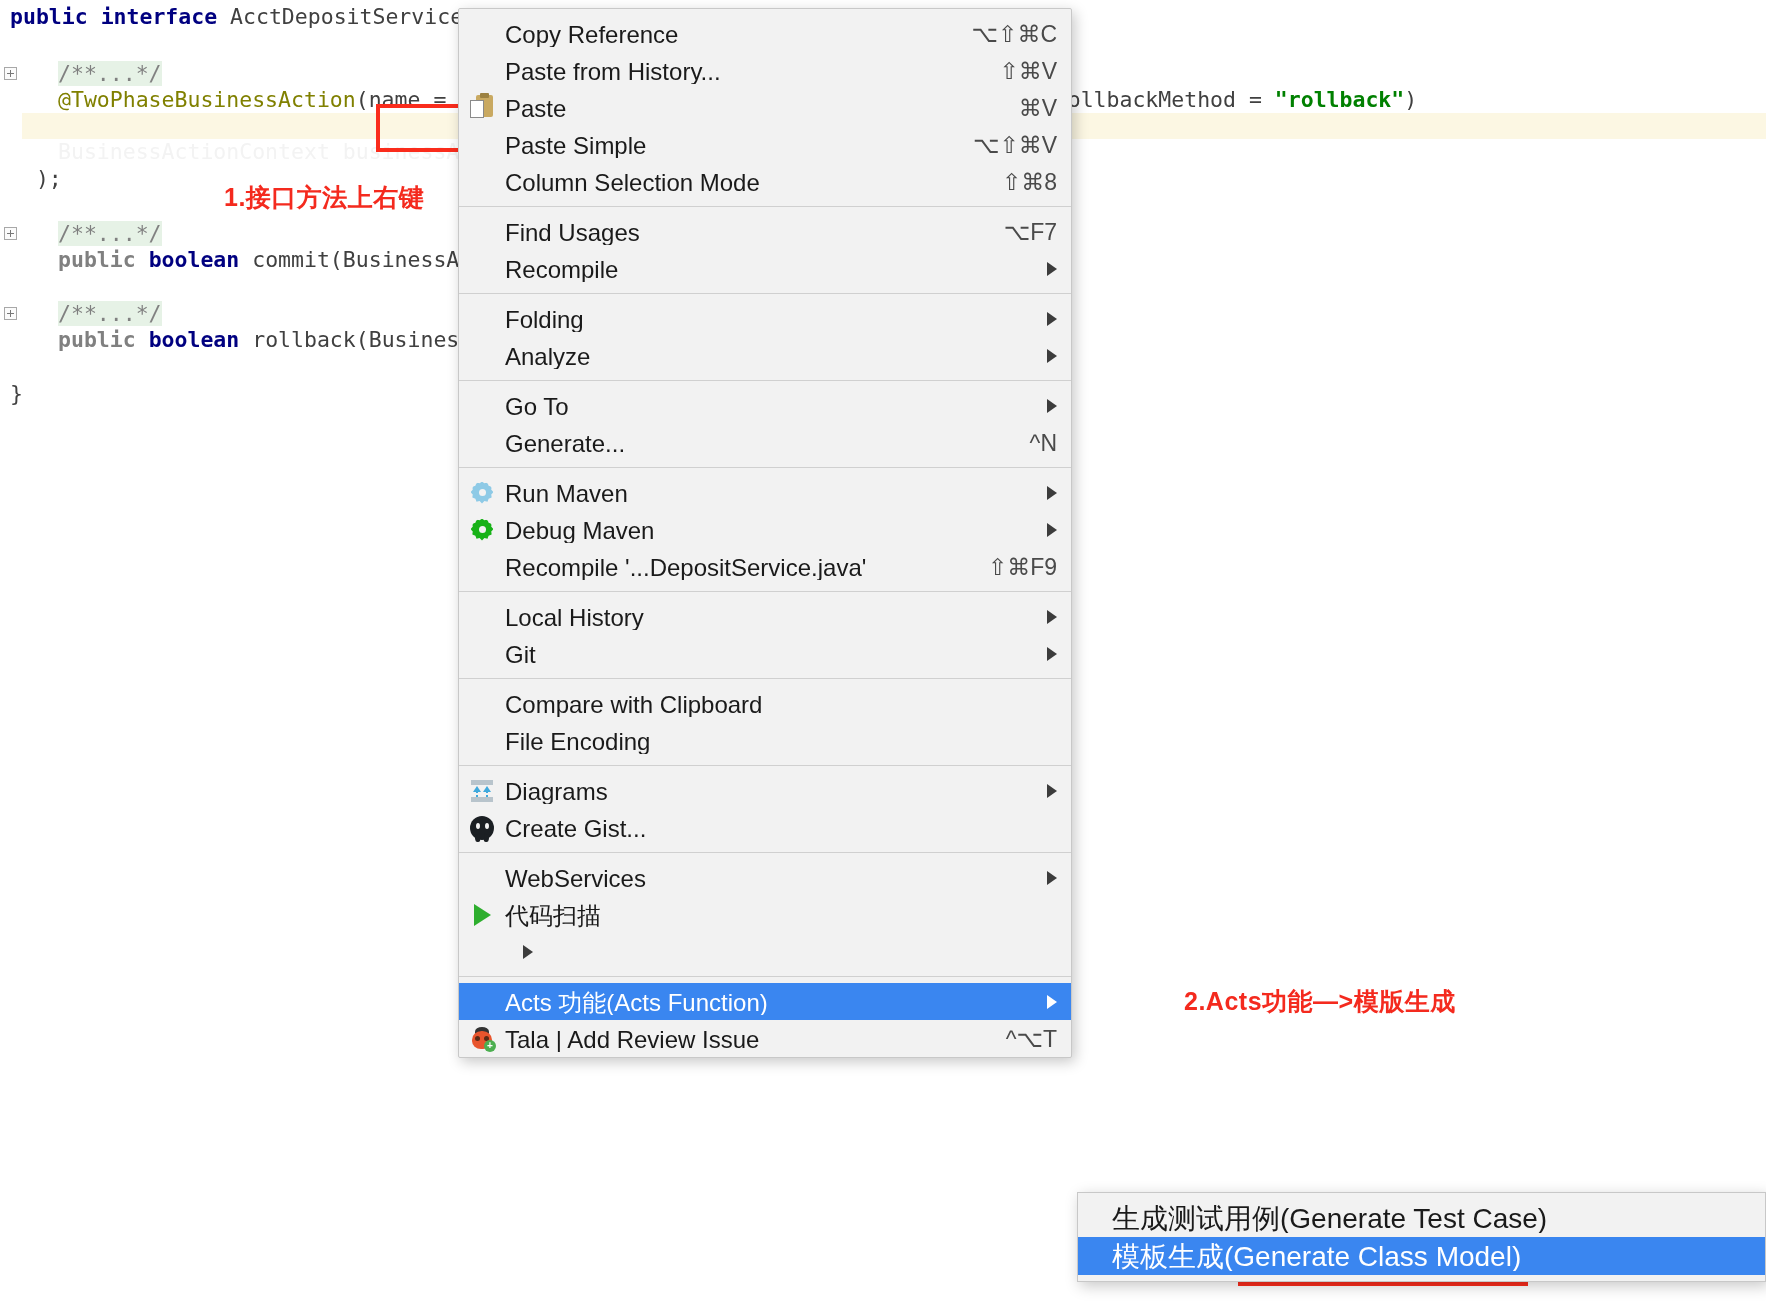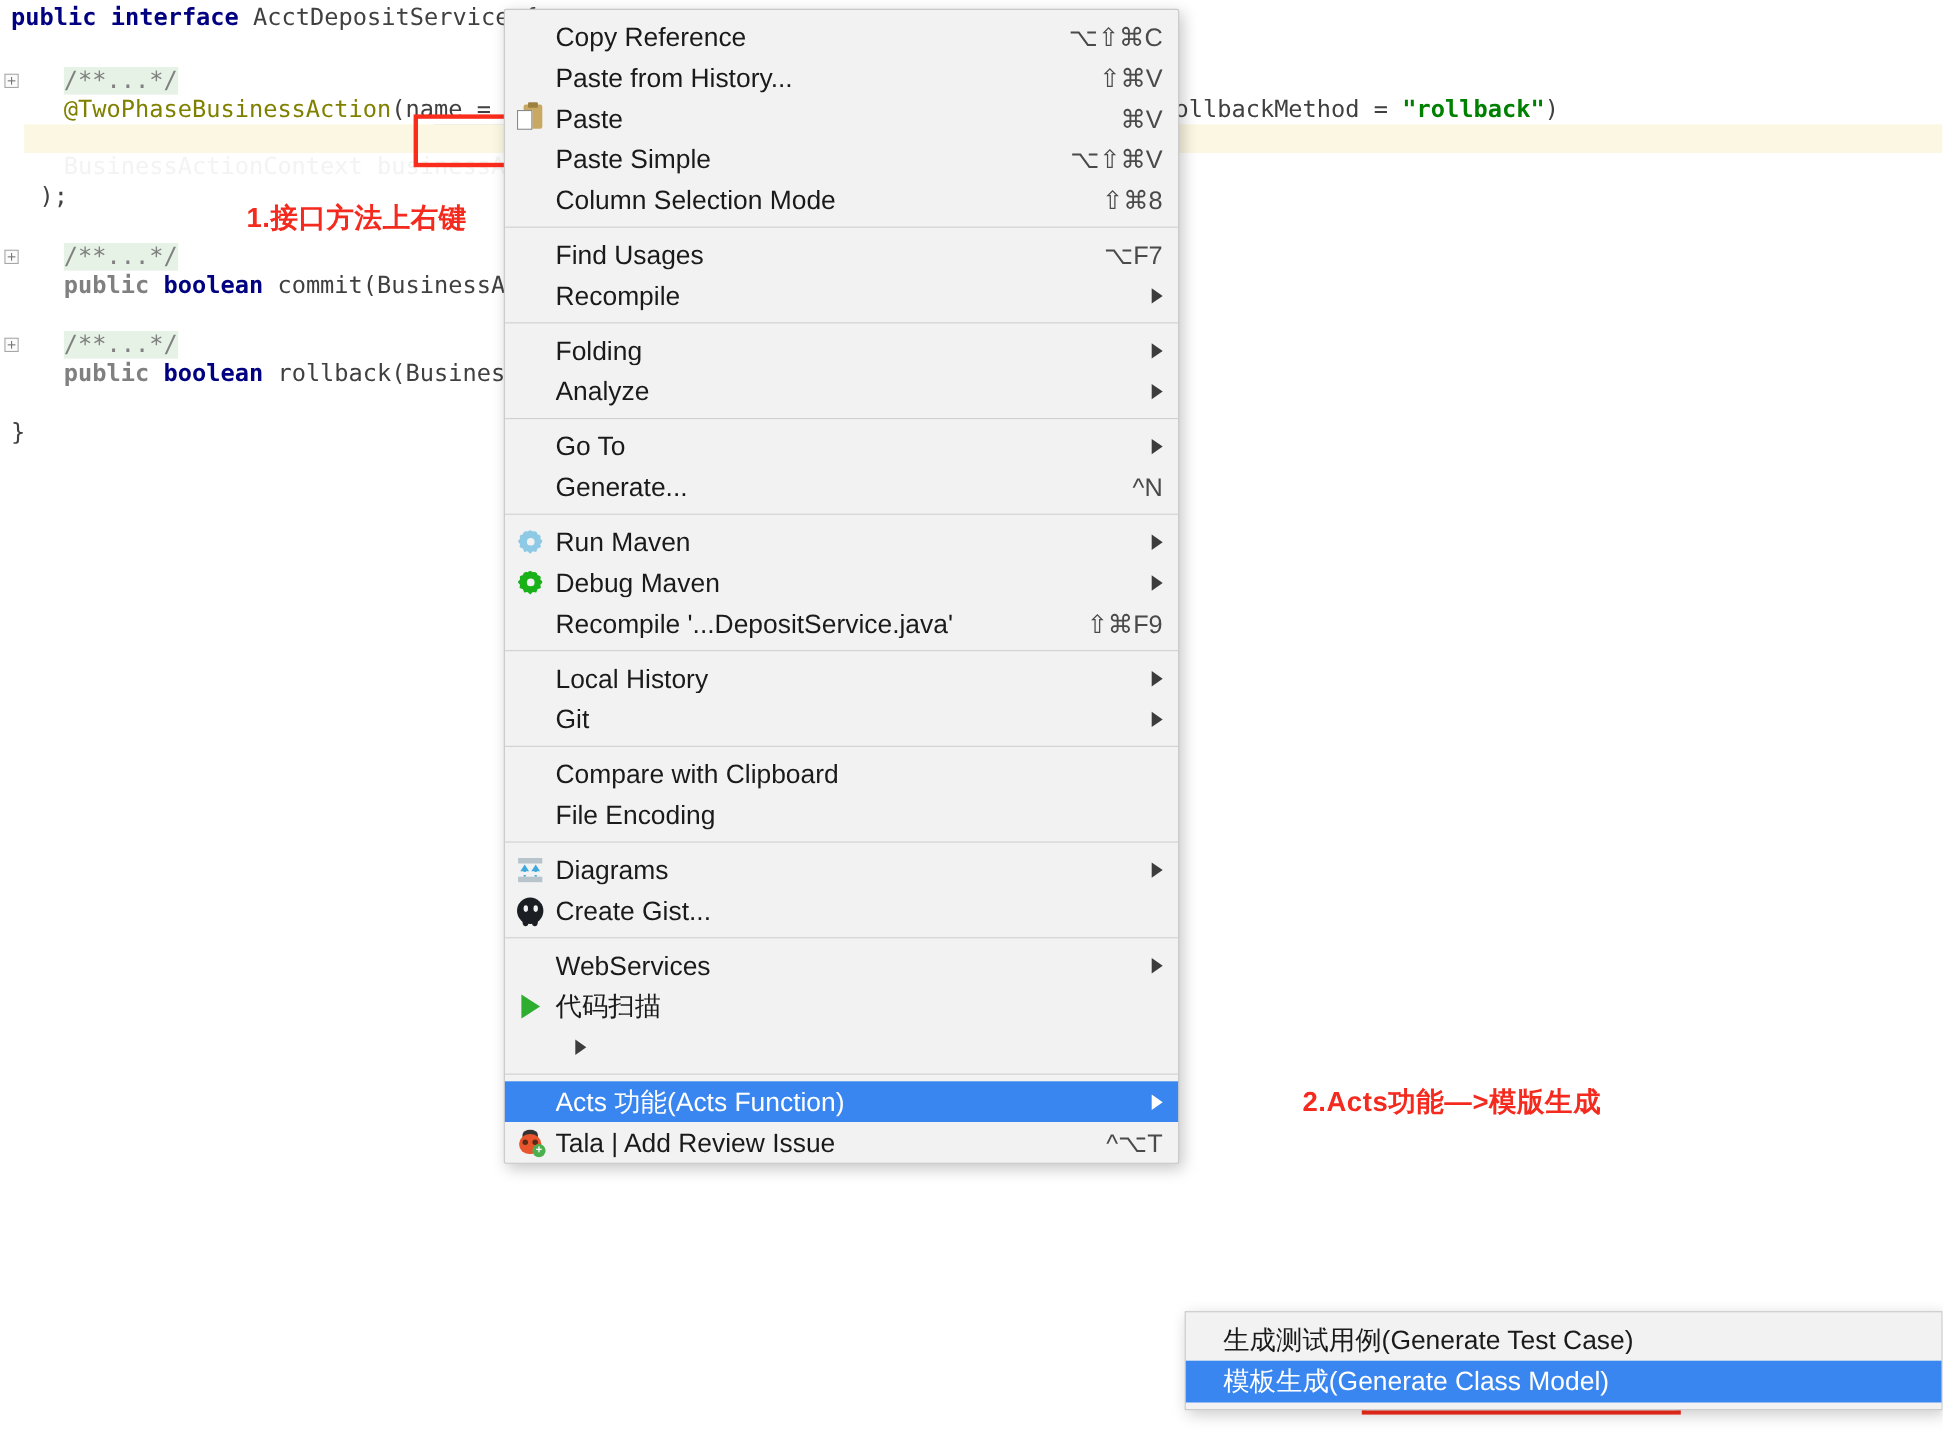--- a/index.html
+++ b/index.html
@@ -155,21 +155,21 @@
 
   
   #sub-menu {
     position: absolute;
     left: 1077px; top: 1192px;
     width: 689px;
     background: #f2f2f2;
     border: 1px solid #c8c8c8;
     box-shadow: 3px 4px 14px rgba(0,0,0,0.22);
     font-family: "Liberation Sans", sans-serif;
-    font-size: 24px;
+    font-size: 28px;
     color: #1a1a1a;
     padding: 6px 0;
     box-sizing: border-box;
   }
   #sub-menu .mi { height: 38px; }
   #sub-menu .mi .ico { width: 34px; min-width: 34px; }
 
   
   .ico-paste { position: relative; width: 24px; height: 25px; }
   .ico-paste .board {

